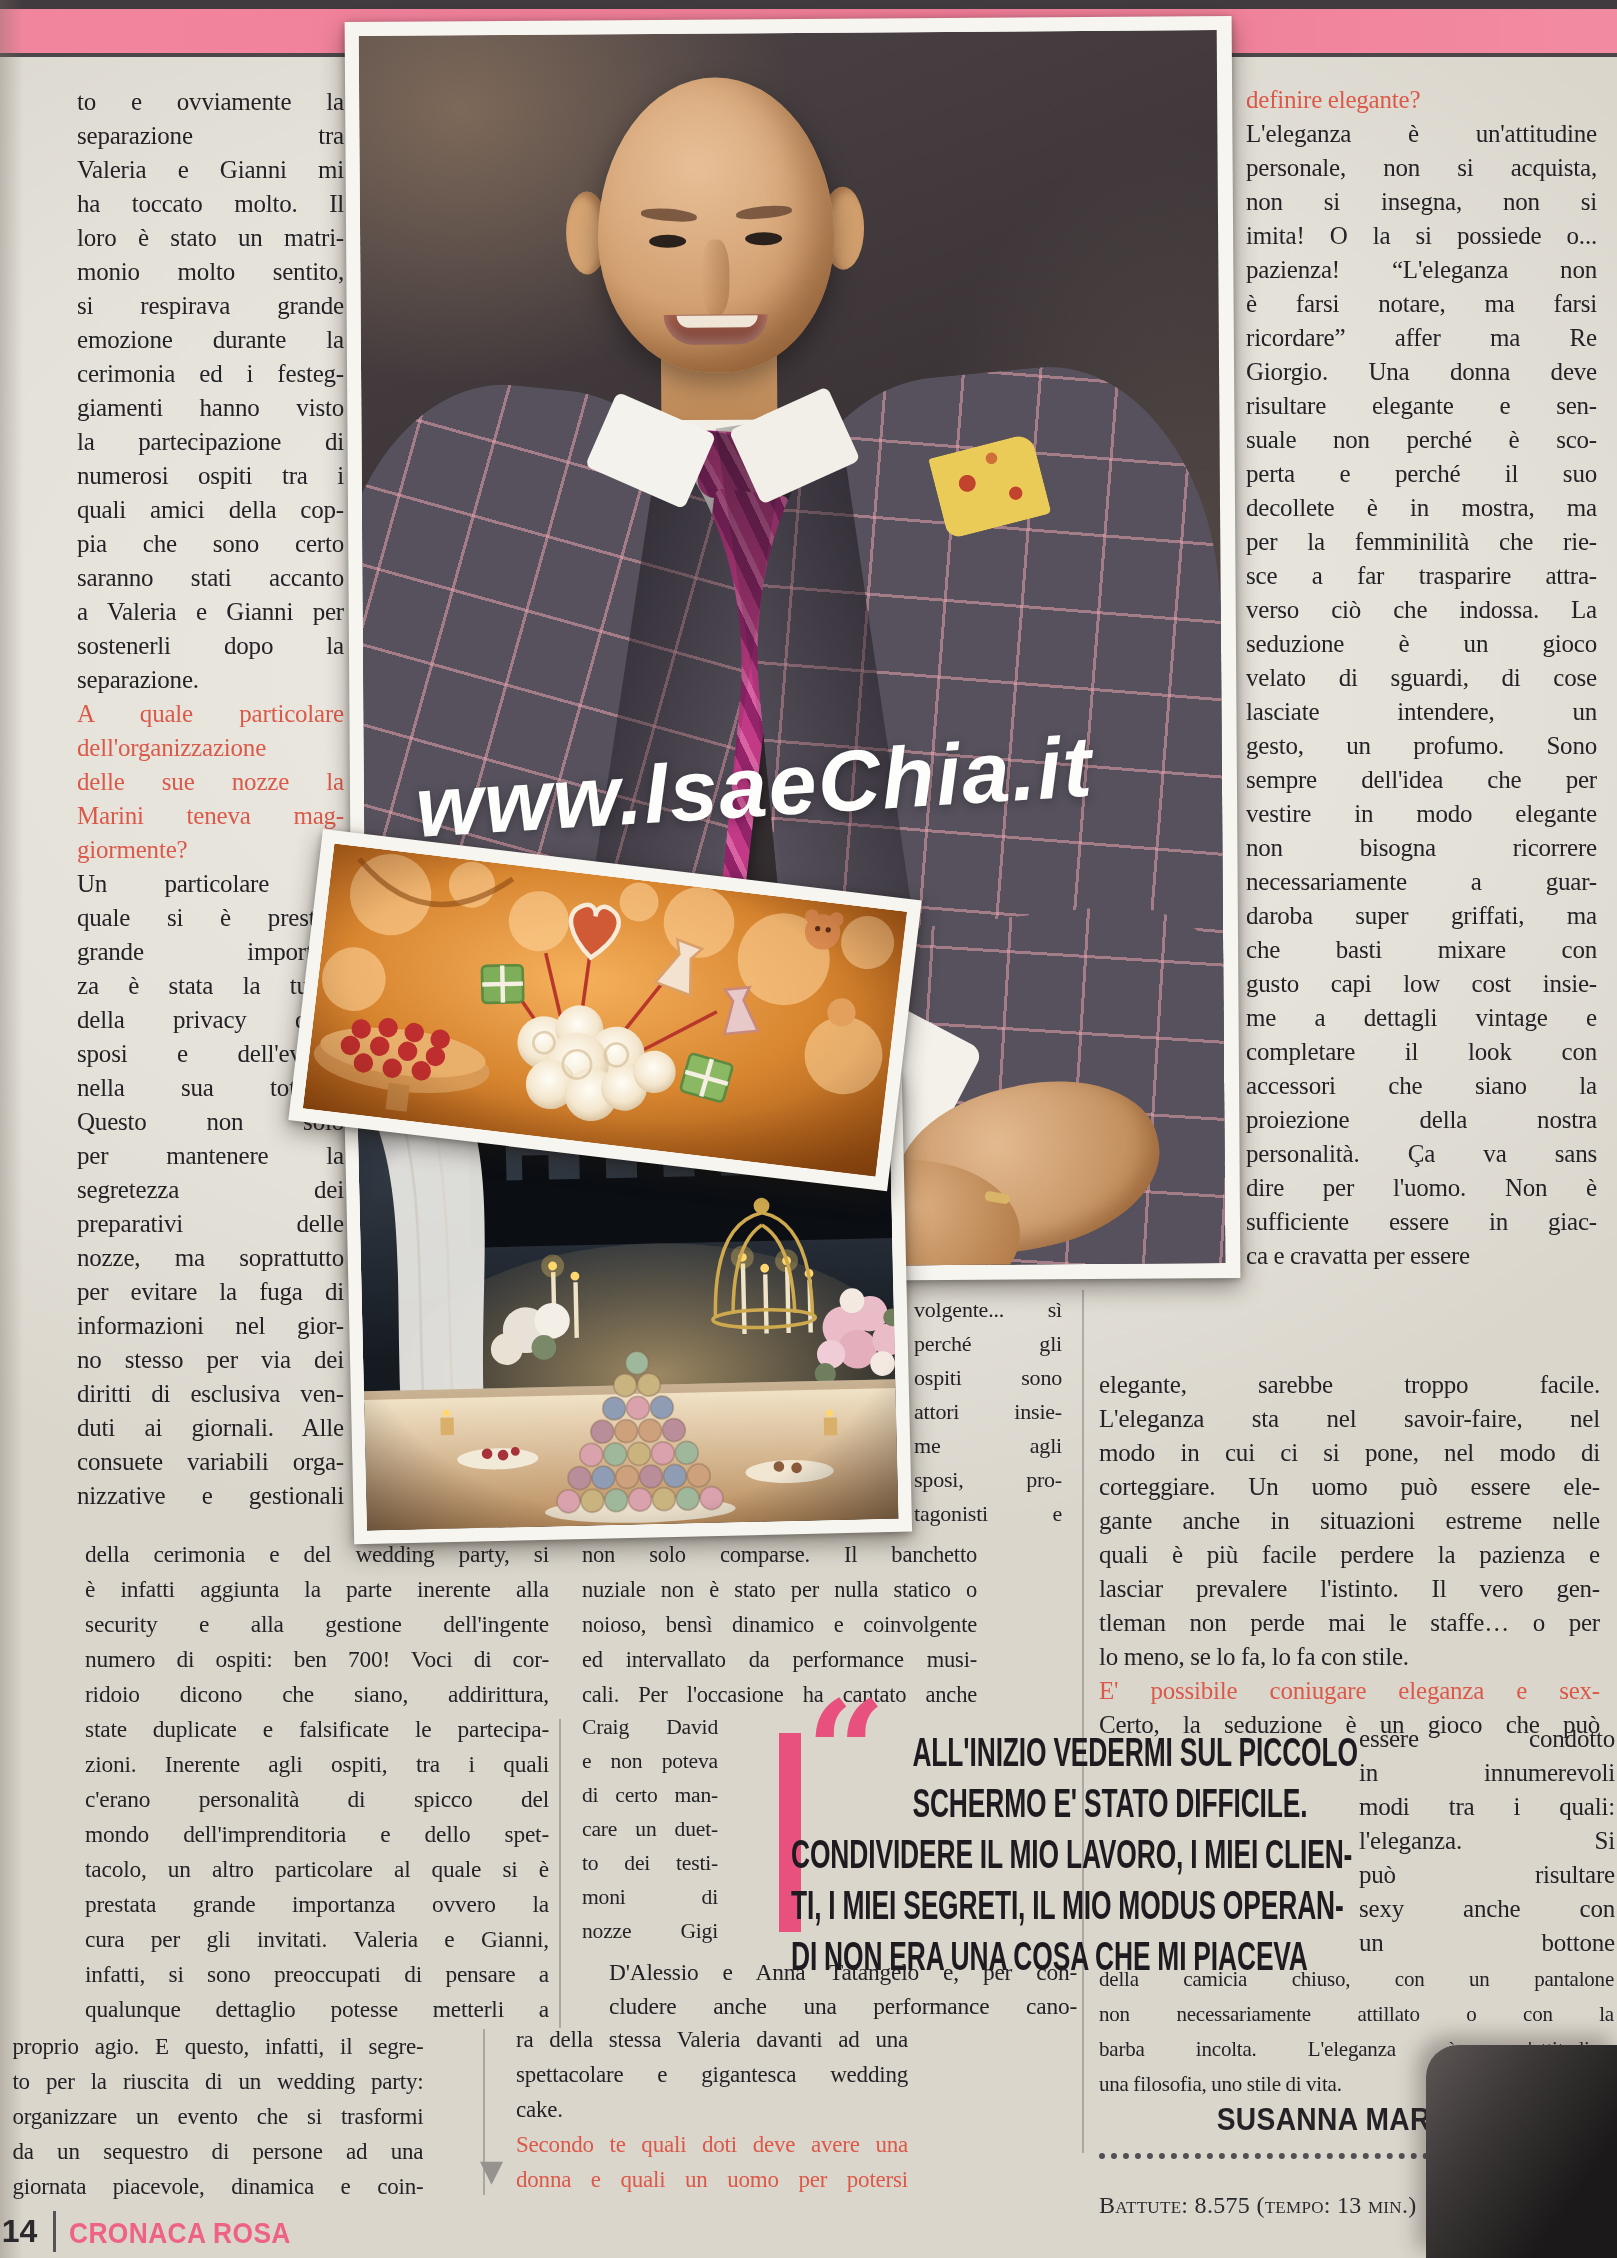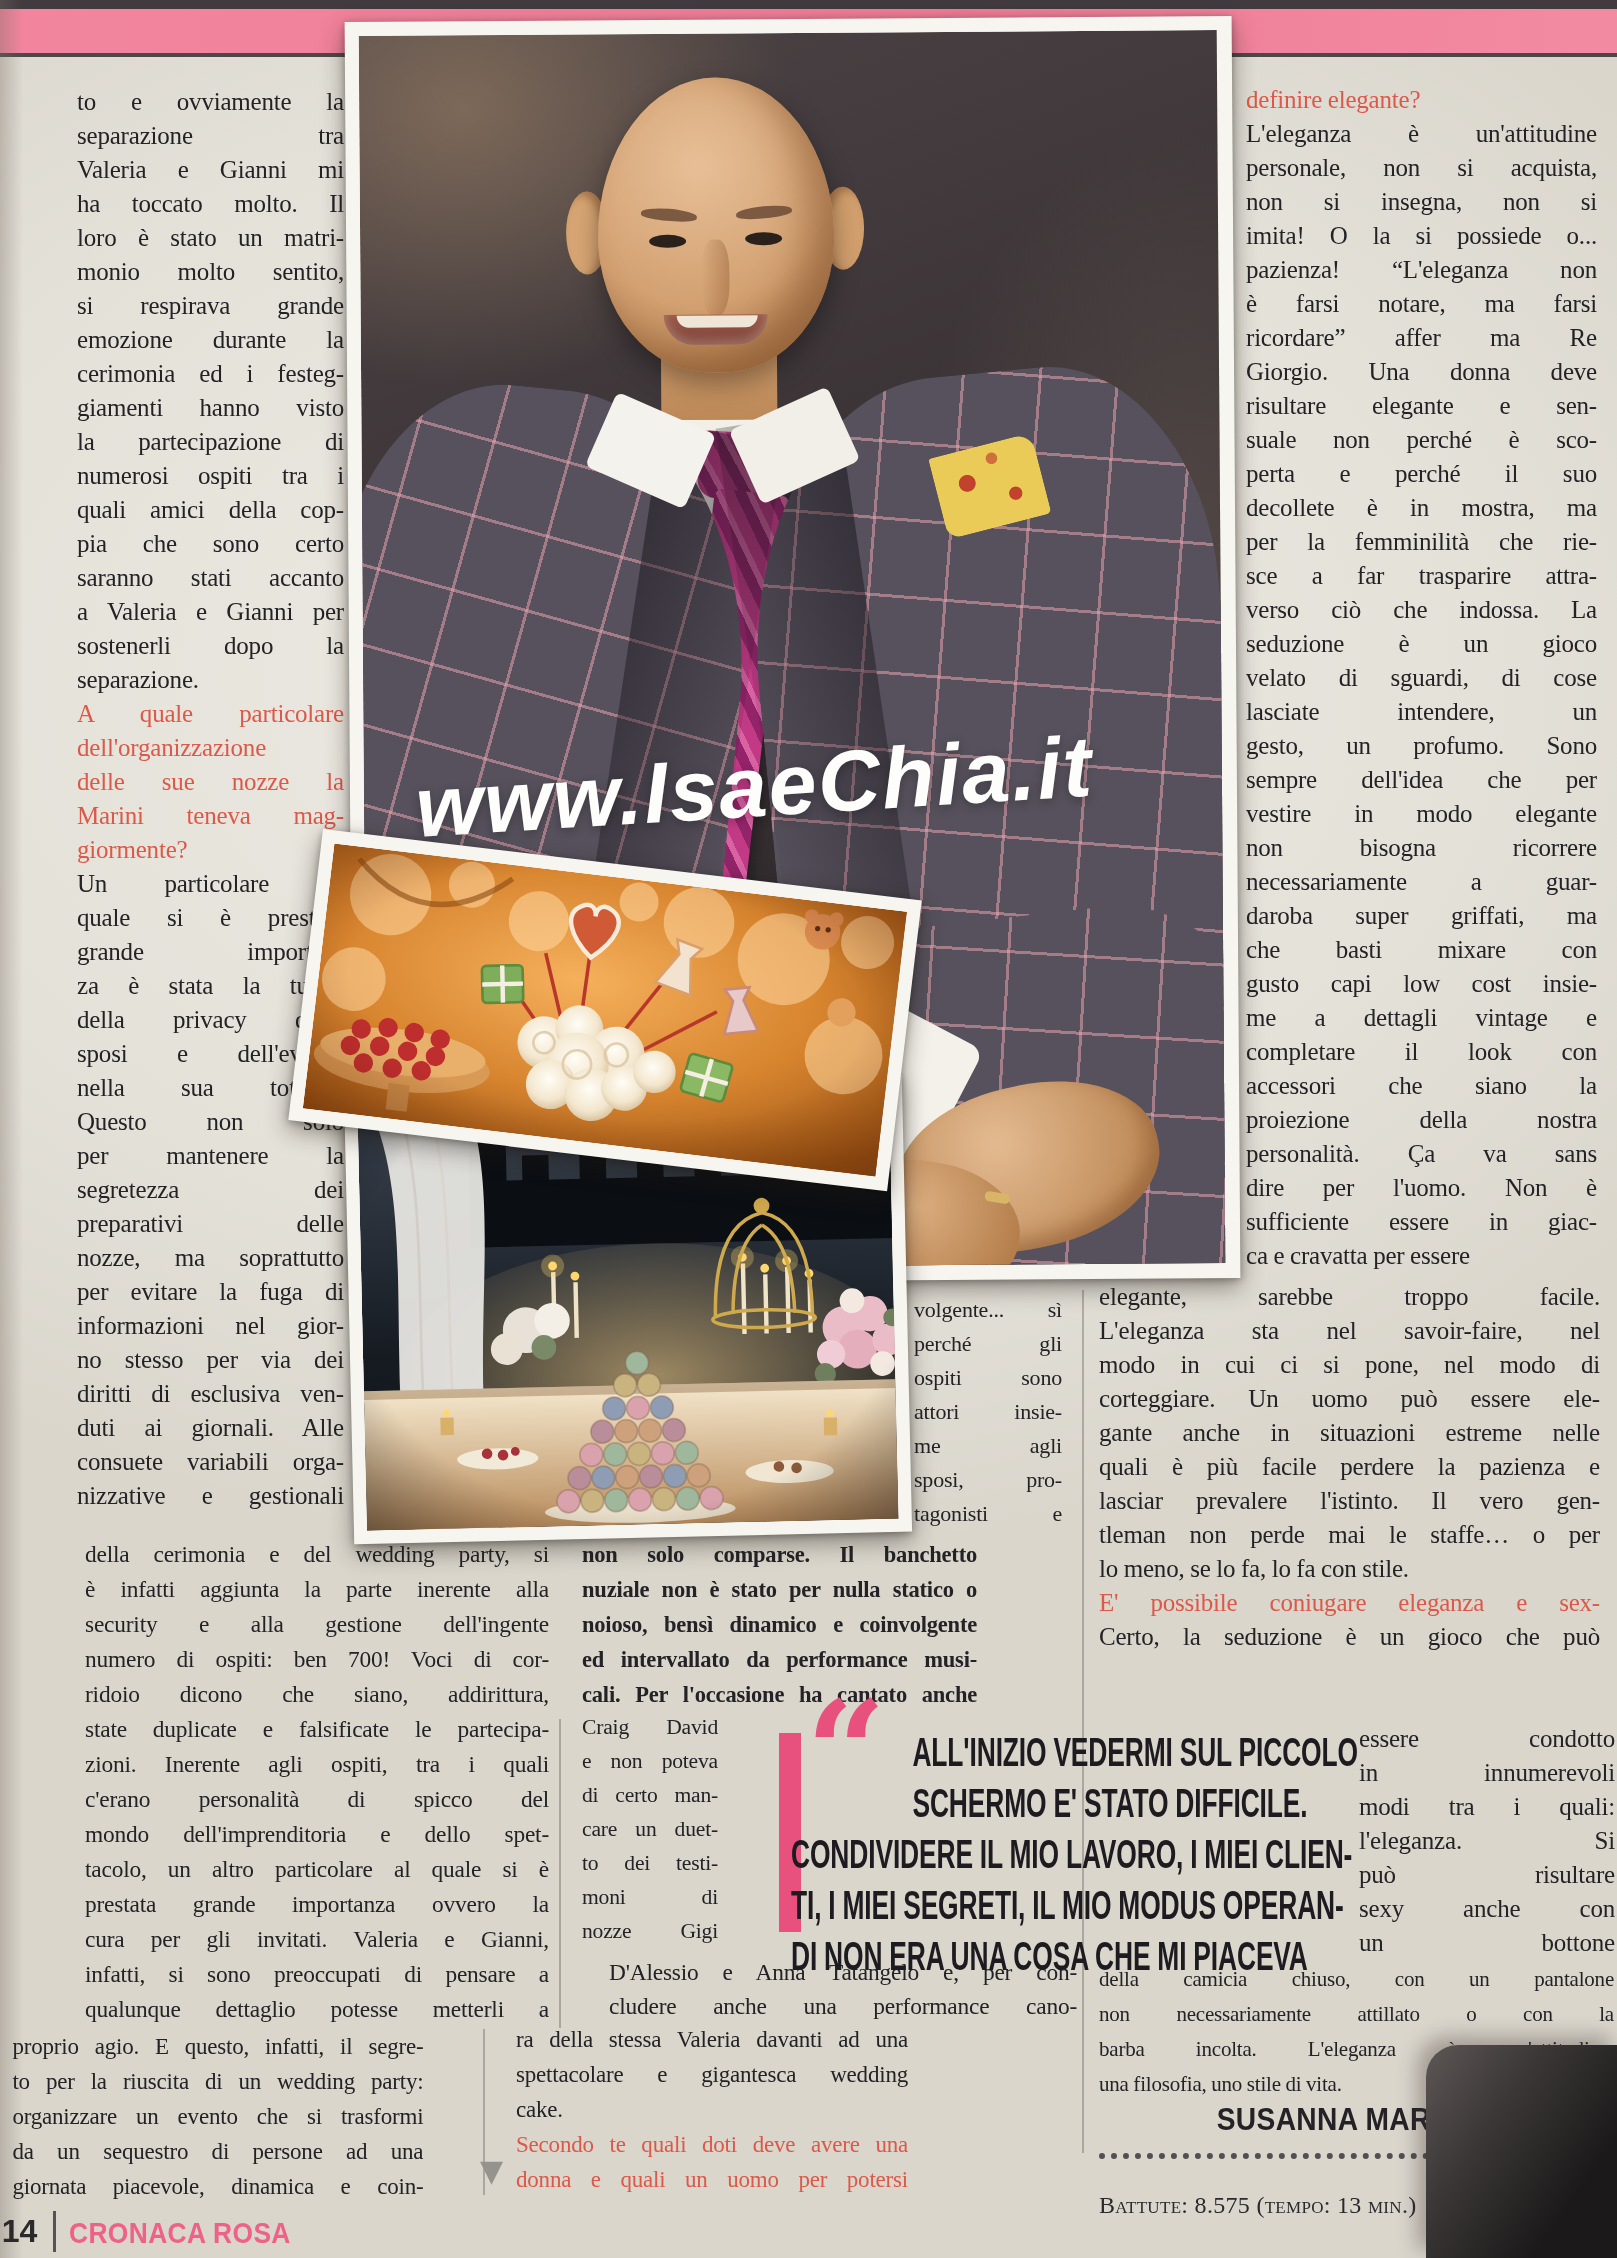--- a/index.html
+++ b/index.html
@@ -17,25 +17,25 @@
   .ln{display:block;white-space:nowrap;text-align:justify;text-align-last:justify;-moz-text-align-last:justify;letter-spacing:-0.2px;word-spacing:-0.4px;}
   .ln.short{text-align-last:left;-moz-text-align-last:left;}
   .ln.red{color:var(--red,#dd5747);}
   .noju .ln{text-align:left;text-align-last:left;}
 
   #col-left-narrow{left:77px;top:85px;width:267px;font-size:25px;line-height:34px;}
   #col-right-narrow{left:1246px;top:83px;width:351px;font-size:25px;line-height:34px;}
   #col-left-wide{left:85px;top:1537px;width:464px;font-size:23.4px;line-height:35px;}
   #col-left-bottom{left:12.4px;top:2029px;width:411px;font-size:23px;line-height:35px;}
   #col-mid-narrow{left:914px;top:1293px;width:148px;font-size:22px;line-height:34px;}
-  #col-mid-wide{left:582px;top:1537px;width:395px;font-size:22.5px;line-height:35px;letter-spacing:-0.4px;font-weight:bold;}
+  #col-mid-wide{left:582px;top:1537px;width:395px;font-size:22.5px;line-height:35px;letter-spacing:-0.4px;}
   #col-craig{left:582px;top:1710px;width:136px;font-size:21.6px;line-height:34px;}
   #col-mid-wide2{left:569px;top:1955px;width:468px;font-size:23.4px;line-height:34px;margin-left:40px;}
   #col-bottom-center{left:516px;top:2022px;width:392px;font-size:23px;line-height:35px;}
-  #col-right-wide{left:1099px;top:1280px;width:501px;font-size:25px;line-height:34px;}
+  #col-right-wide{left:1099px;top:1368px;width:501px;font-size:25px;line-height:34px;}
   #col-right-sub{left:1359px;top:1722px;width:256px;font-size:25px;line-height:34px;}
   #col-right-bottom{left:1099px;top:1962px;width:515px;font-size:21px;line-height:35px;}
 
   
   .vrule{position:absolute;width:1.8px;background:rgba(50,44,44,.28);}
   #vr1{left:1082px;top:1290px;height:863px;}
   #vr2{left:559px;top:1719px;height:309px;}
   #vr3{left:483px;top:2029px;height:166px;}
 
   

